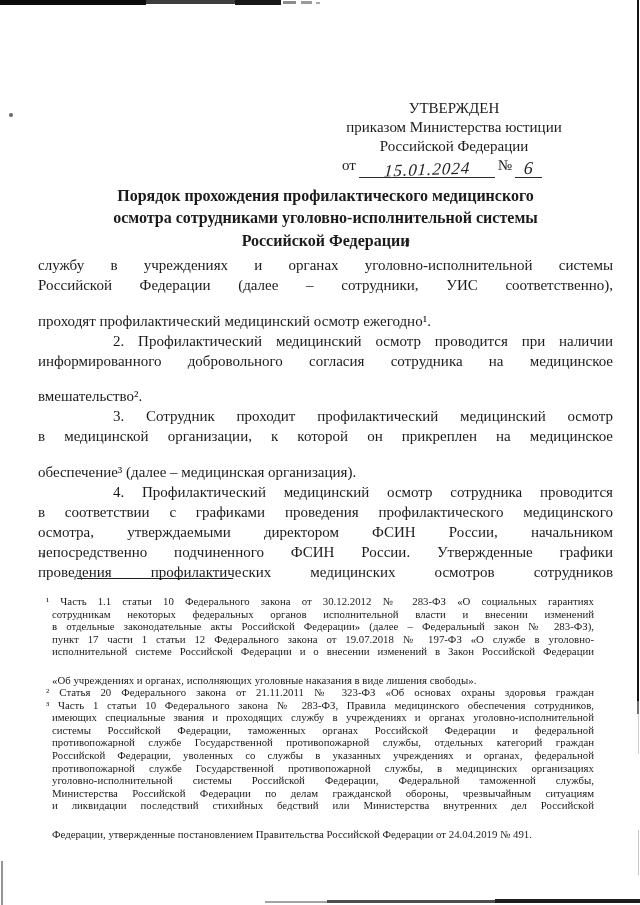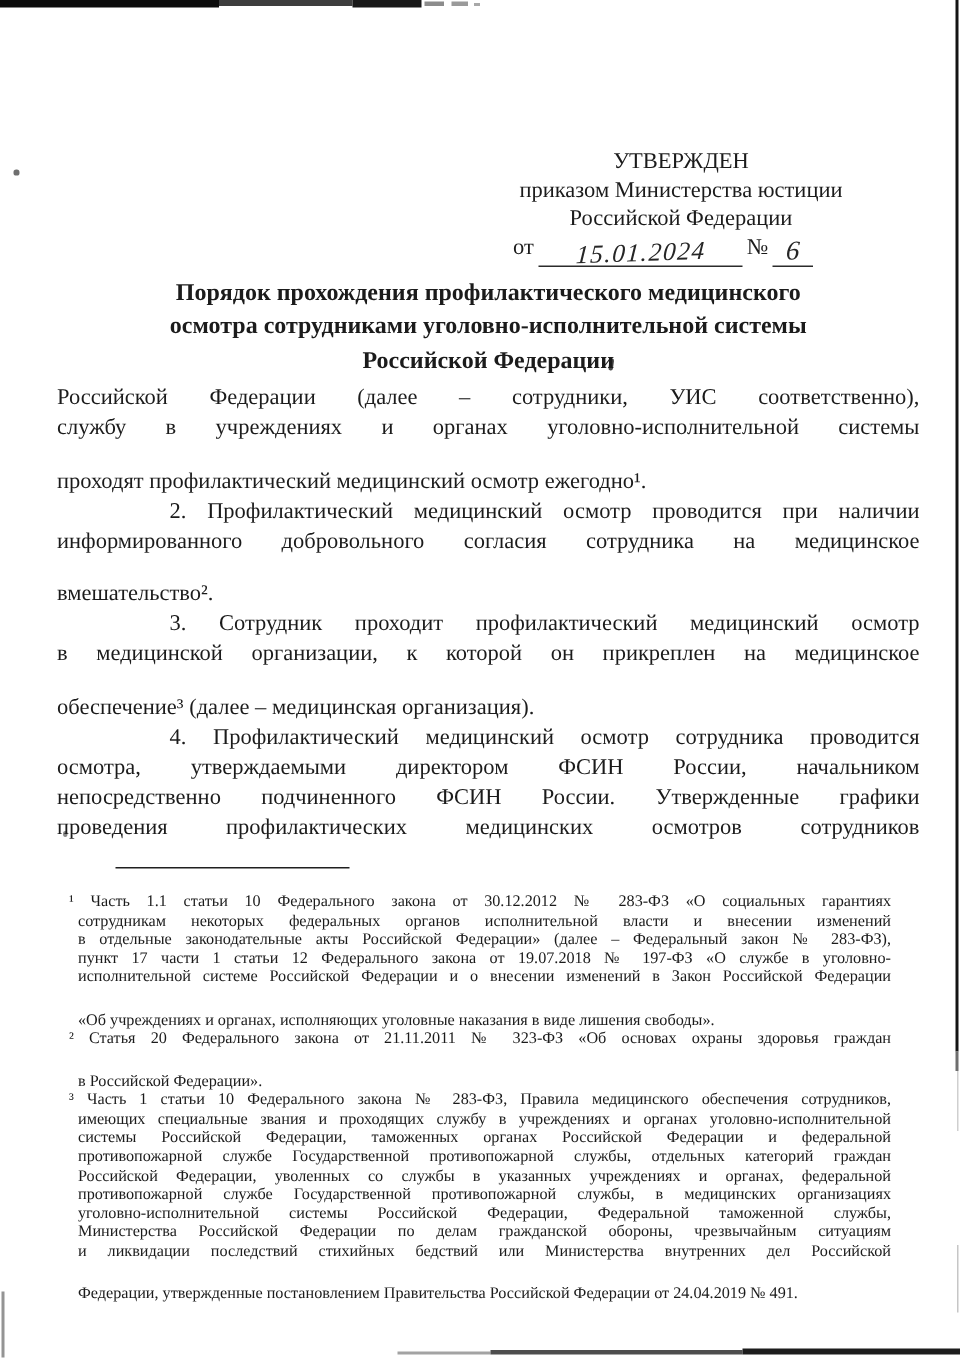--- a/index.html
+++ b/index.html
@@ -111,55 +111,55 @@
 </div>
 
 <div class="title">
     <div class="line">Порядок прохождения профилактического медицинского</div>
     <div class="line">осмотра сотрудниками уголовно-исполнительной системы</div>
     <div class="line">Российской Федерации</div>
   </div>
 
 <div class="body-block">
   <div class="para">
+      <div class="line">службу в учреждениях и органах уголовно-исполнительной системы</div>
       <div class="line">Российской Федерации (далее – сотрудники, УИС соответственно),</div>
-      <div class="line">службу в учреждениях и органах уголовно-исполнительной системы</div>
       <div class="line lastline">проходят профилактический медицинский осмотр ежегодно¹.</div>
     </div>
   <div class="para">
       <div class="line indent">2. Профилактический медицинский осмотр проводится при наличии</div>
       <div class="line">информированного добровольного согласия сотрудника на медицинское</div>
       <div class="line lastline">вмешательство².</div>
     </div>
   <div class="para">
       <div class="line indent">3. Сотрудник проходит профилактический медицинский осмотр</div>
       <div class="line">в медицинской организации, к которой он прикреплен на медицинское</div>
       <div class="line lastline">обеспечение³ (далее – медицинская организация).</div>
     </div>
   <div class="para">
       <div class="line indent">4. Профилактический медицинский осмотр сотрудника проводится</div>
+      <div class="line">в соответствии с графиками проведения профилактического медицинского</div>
       <div class="line">осмотра, утверждаемыми директором ФСИН России, начальником</div>
       <div class="line">непосредственно подчиненного ФСИН России. Утвержденные графики</div>
       <div class="line">проведения профилактических медицинских осмотров сотрудников</div>
     </div>
 </div>
 
 <div class="fn-sep"></div>
 <div class="fn-block">
   <div class="fn">
       <div class="line hang">¹ Часть 1.1 статьи 10 Федерального закона от 30.12.2012 № 283-ФЗ «О социальных гарантиях</div>
       <div class="line">сотрудникам некоторых федеральных органов исполнительной власти и внесении изменений</div>
       <div class="line">в отдельные законодательные акты Российской Федерации» (далее – Федеральный закон № 283-ФЗ),</div>
       <div class="line">пункт 17 части 1 статьи 12 Федерального закона от 19.07.2018 № 197-ФЗ «О службе в уголовно-</div>
       <div class="line">исполнительной системе Российской Федерации и о внесении изменений в Закон Российской Федерации</div>
       <div class="line lastline">«Об учреждениях и органах, исполняющих уголовные наказания в виде лишения свободы».</div>
     </div>
   <div class="fn">
       <div class="line hang">² Статья 20 Федерального закона от 21.11.2011 № 323-ФЗ «Об основах охраны здоровья граждан</div>
-      <div class="line lastline">в Российской Федерации».</div>
     </div>
   <div class="fn">
       <div class="line hang">³ Часть 1 статьи 10 Федерального закона № 283-ФЗ, Правила медицинского обеспечения сотрудников,</div>
       <div class="line">имеющих специальные звания и проходящих службу в учреждениях и органах уголовно-исполнительной</div>
       <div class="line">системы Российской Федерации, таможенных органах Российской Федерации и федеральной</div>
       <div class="line">противопожарной службе Государственной противопожарной службы, отдельных категорий граждан</div>
       <div class="line">Российской Федерации, уволенных со службы в указанных учреждениях и органах, федеральной</div>
       <div class="line">противопожарной службе Государственной противопожарной службы, в медицинских организациях</div>
       <div class="line">уголовно-исполнительной системы Российской Федерации, Федеральной таможенной службы,</div>
       <div class="line">Министерства Российской Федерации по делам гражданской обороны, чрезвычайным ситуациям</div>

